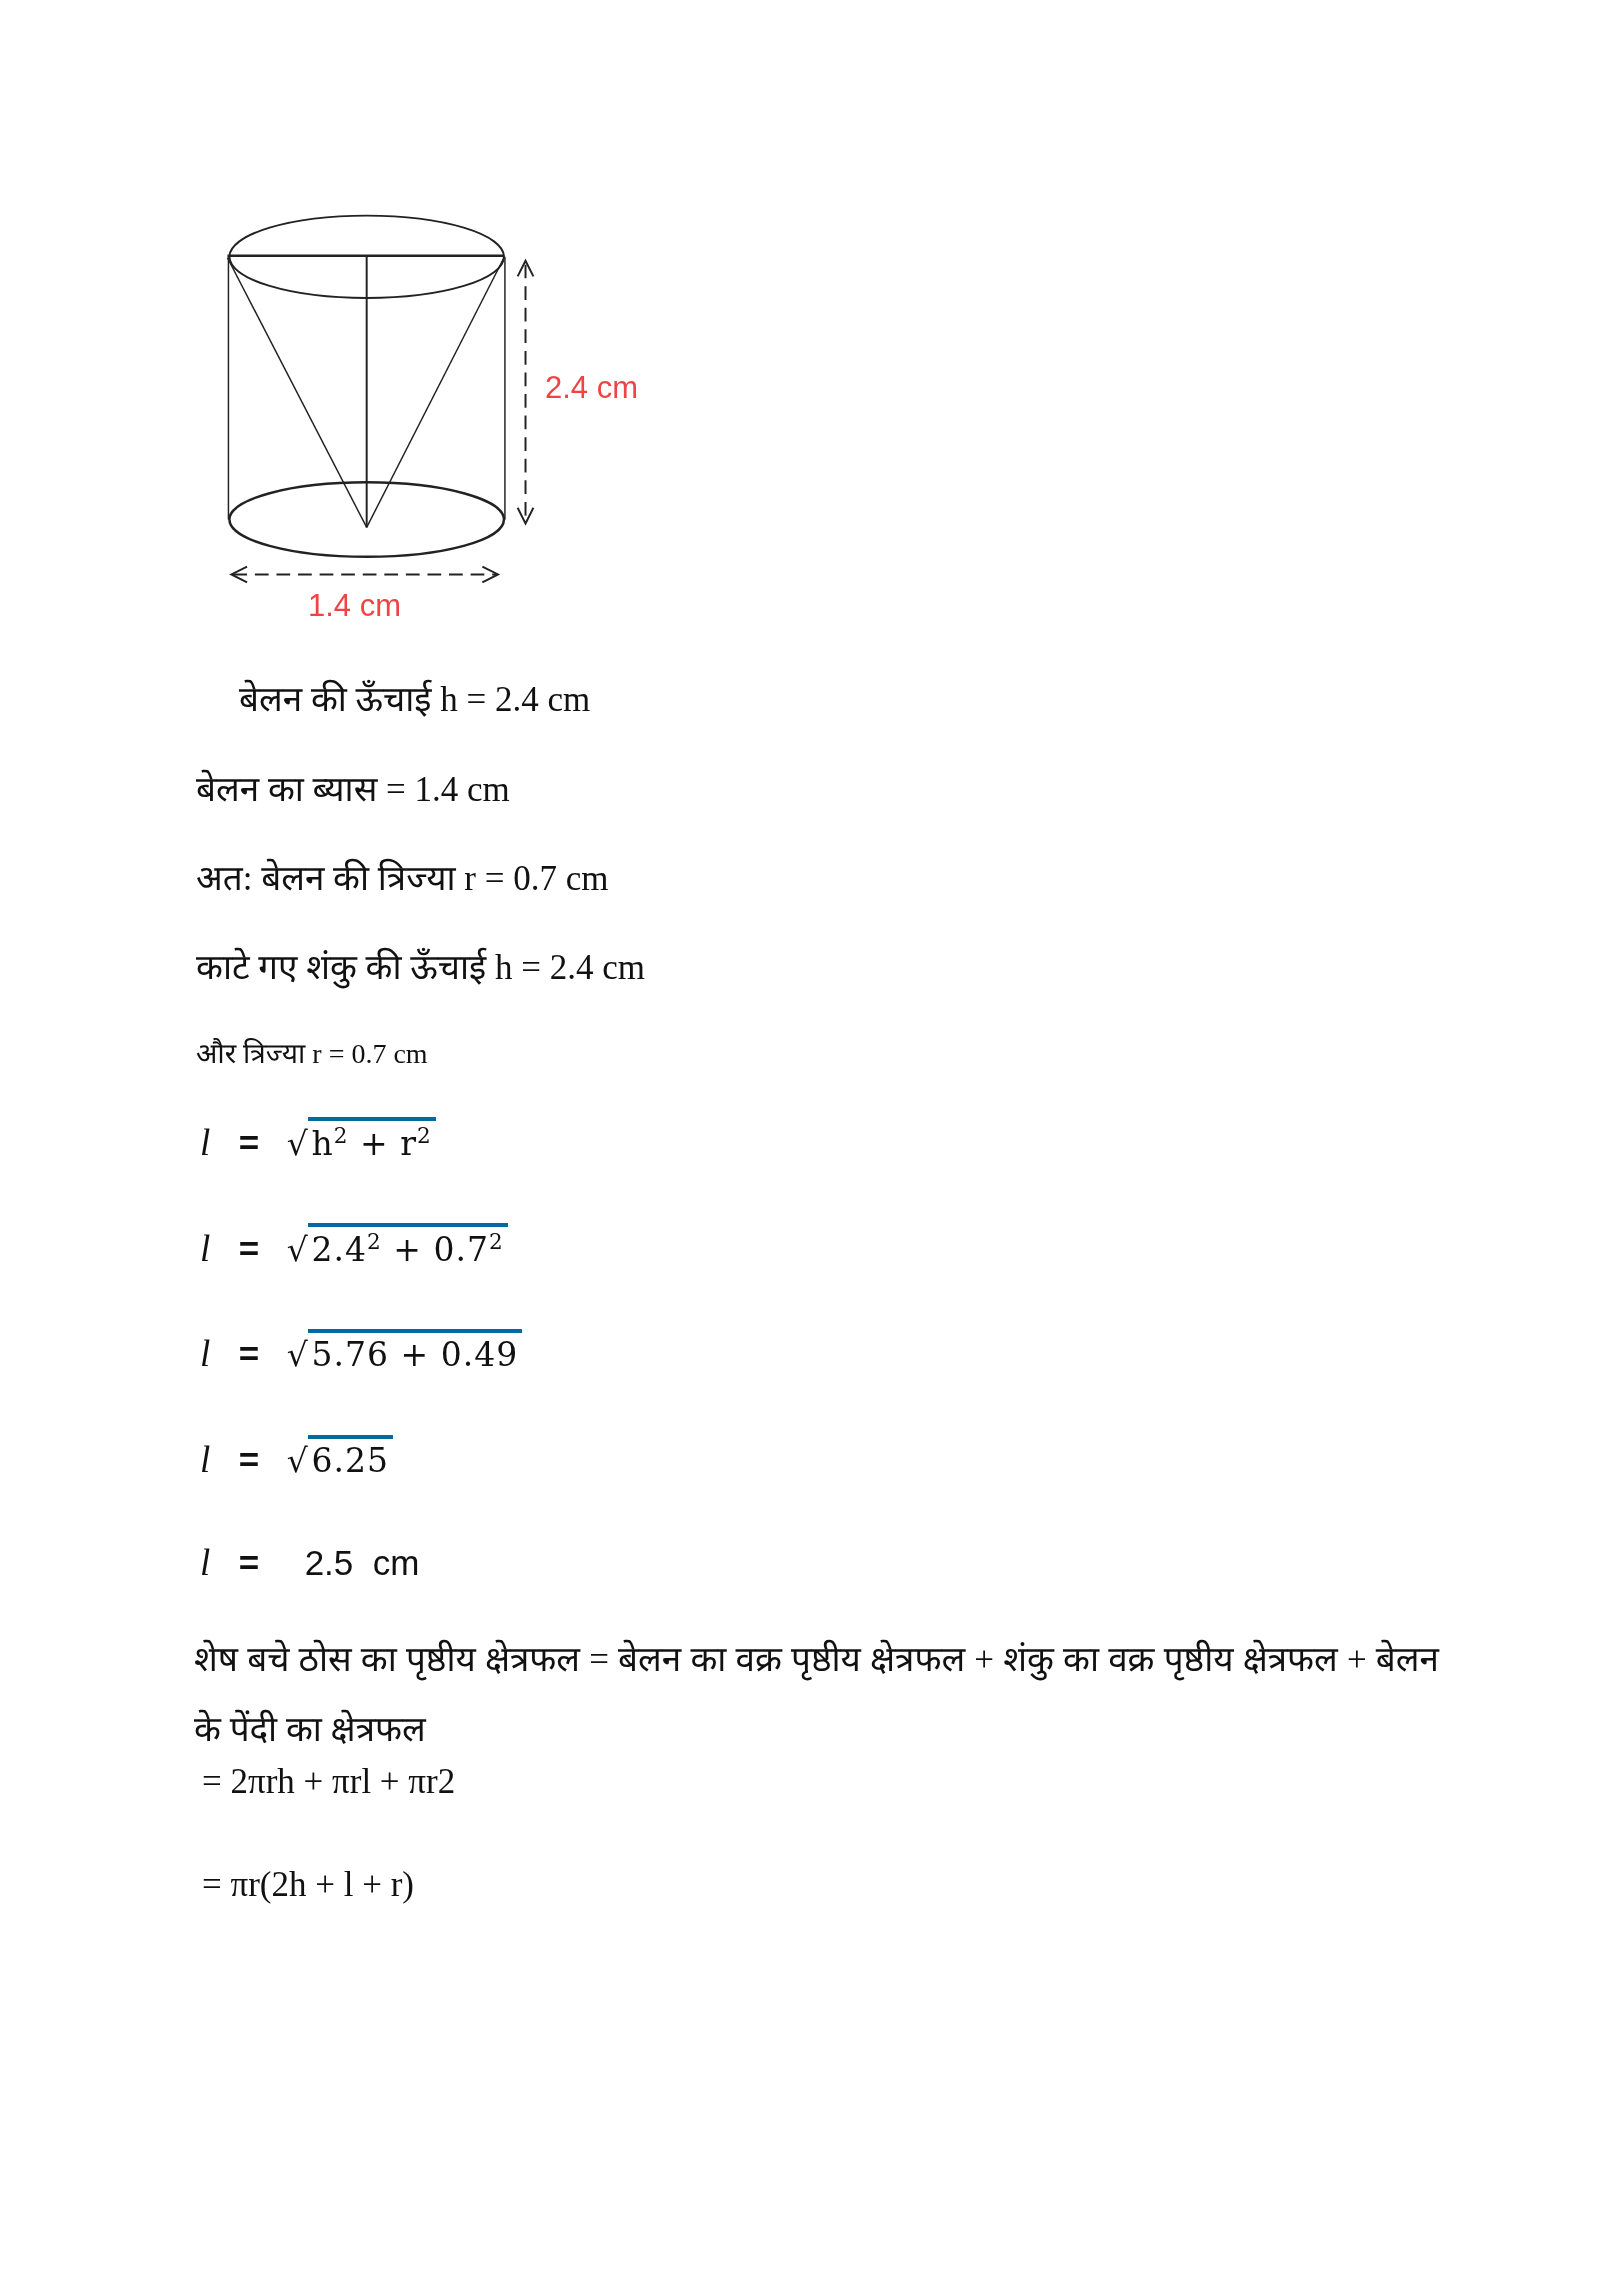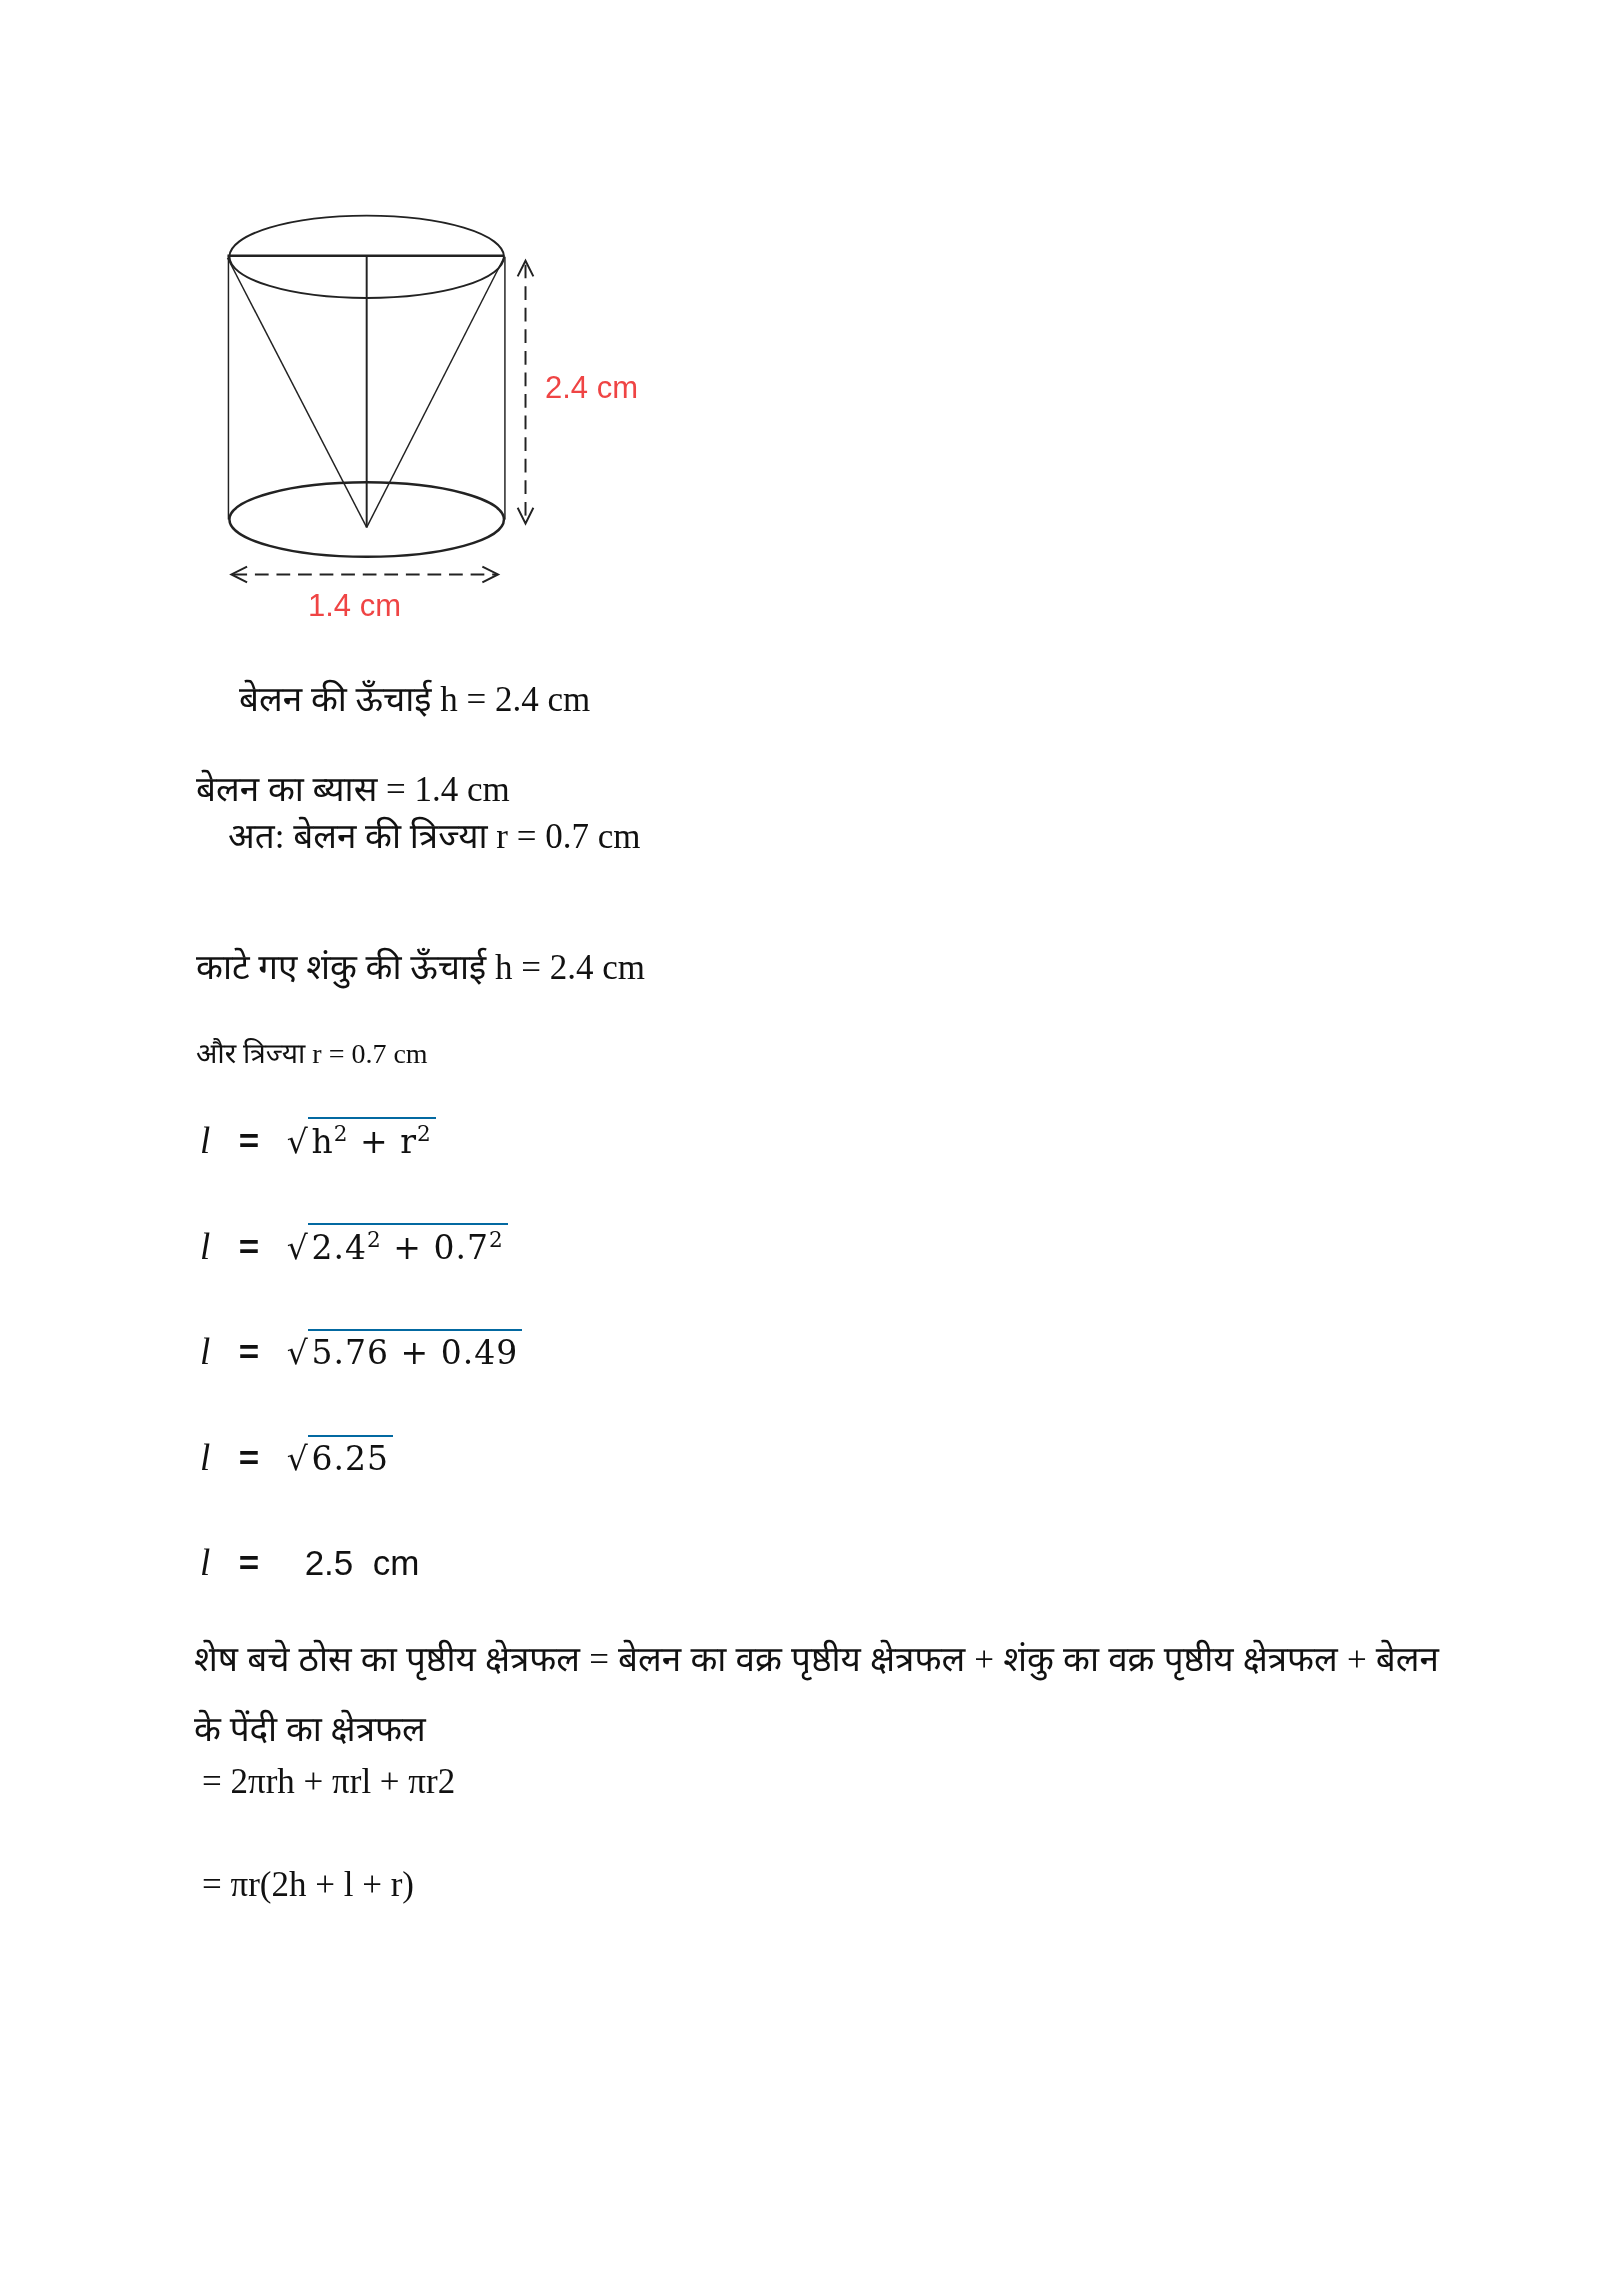--- a/index.html
+++ b/index.html
@@ -5,21 +5,21 @@
   html, body { margin:0; padding:0; background:#ffffff; }
   body { width:1620px; height:2293px; position:relative; overflow:hidden; color:#111; }
   .serif { font-family: "Liberation Serif", "DejaVu Serif", serif; }
   .line { position:absolute; left:196px; white-space:nowrap; }
   .hi { font-size:35px; }
   .sm { font-size:28px; }
   .formula { position:absolute; left:200px; font-size:35px; white-space:nowrap; display:flex; align-items:baseline; }
   .ell { font-family:"Liberation Serif", serif; font-style:italic; font-size:37px; width:29px; }
   .eq { font-family:"Liberation Sans", sans-serif; font-weight:bold; font-size:35px; margin:0 27.4px 0 9.8px; }
   .rad { font-family:"DejaVu Serif", serif; font-size:33px; }
-  .radicand { border-top:2px solid #0369a1; padding:2px 3.9px 0 3.9px; font-family:"DejaVu Serif", serif; font-size:33px; letter-spacing:1px; }
+  .radicand { border-top:4px solid #0369a1; padding:2px 3.9px 0 3.9px; font-family:"DejaVu Serif", serif; font-size:33px; letter-spacing:1px; }
   .radicand sup { font-size:21.6px; }
   .result { font-family:"Liberation Sans", sans-serif; font-size:35px; }
   .para { position:absolute; left:194px; width:1245px; font-size:35px; line-height:70px; text-align:justify; text-align-last:left; }
   .diagram { position:absolute; left:196px; top:196px; width:510px; height:451px; }
   .dlabel { position:absolute; font-family:"Liberation Sans", sans-serif; font-size:31px; color:#ef4444; }
 </style>
 </head>
 <body>
 
 <div class="diagram">
@@ -48,21 +48,21 @@
       <polyline points="52,378 36,386 52,394"></polyline>
       <polyline points="292,378 308,386 292,394"></polyline>
     </g>
   </svg>
   <span class="dlabel" style="left:349px; top:174px;">2.4 cm</span>
   <span class="dlabel" style="left:112px; top:392px;">1.4 cm</span>
 </div>
 
 <div class="line serif hi" style="top:674px;margin-left:43px;">बेलन की ऊँचाई h = 2.4 cm</div>
 <div class="line serif hi" style="top:764px;">बेलन का ब्यास = 1.4 cm</div>
-<div class="line serif hi" style="top:811px;margin-left:32px;">अत: बेलन की त्रिज्या r = 0.7 cm</div>
+<div class="line serif hi" style="top:853px;">अत: बेलन की त्रिज्या r = 0.7 cm</div>
 <div class="line serif hi" style="top:942px;text-align:right;">काटे गए शंकु की ऊँचाई h = 2.4 cm</div>
 <div class="line serif sm" style="top:1033px;">और त्रिज्या r = 0.7 cm</div>
 
 <div class="formula" style="top:1117px;">
   <span class="ell">l</span>
   <span class="eq">=</span>
   <span class="rad">√</span>
   <span class="radicand"><span>h</span><sup>2</sup><span style="white-space:pre;"> + </span><span>r</span><sup>2</sup></span>
 </div>
 

